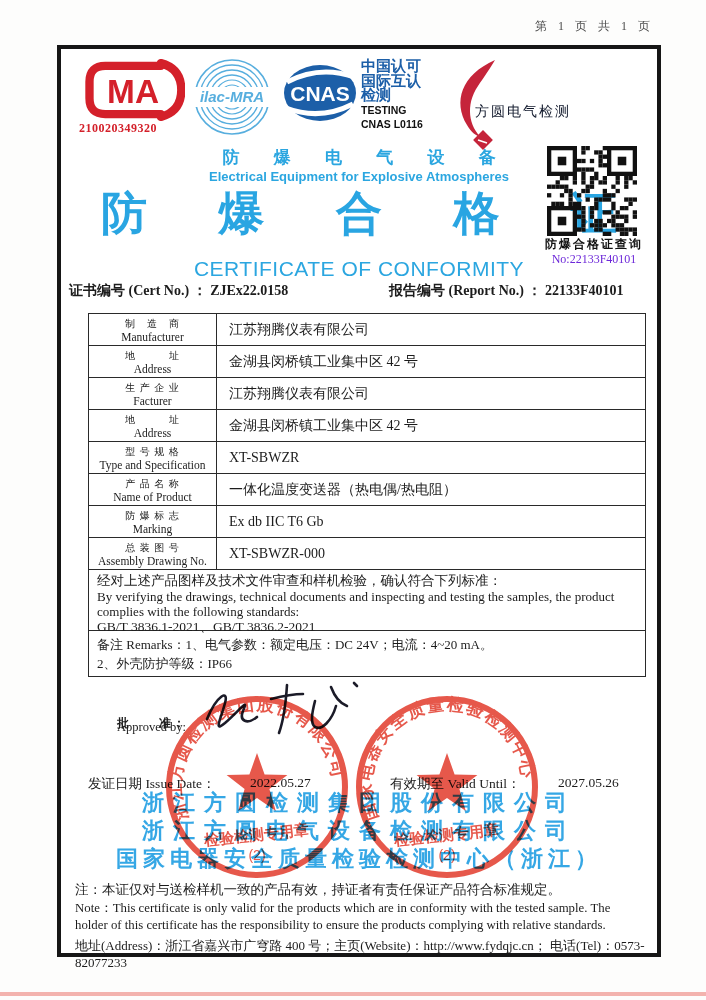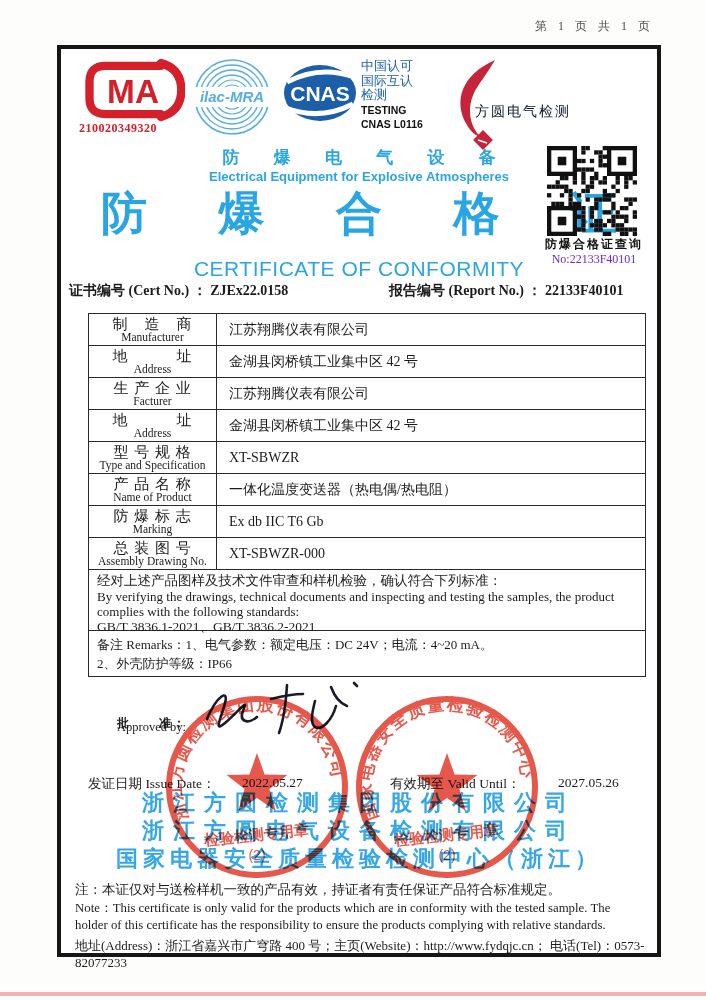--- a/index.html
+++ b/index.html
@@ -15,21 +15,21 @@
   .frame{left:57px;top:45px;width:604px;height:912px;box-sizing:border-box;
     border:4px solid #161616;background:#fff;}
   .frame > *{position:absolute;}
   
   .cma{left:22px;top:10px;}
   .cma-num{left:18px;top:72px;color:#d4202a;font-weight:bold;font-size:12px;
     font-family:Liberation Serif, serif;letter-spacing:.5px;}
   .ilac{left:131px;top:8px;}
   .cnas{left:221px;top:14px;}
   .cnas-side{left:300px;top:10px;line-height:14.5px;}
-  .cnas-side .cn{color:#1c5fa8;font-size:13px;font-weight:normal;display:block;}
+  .cnas-side .cn{color:#1c5fa8;font-size:15px;font-weight:bold;display:block;}
   .cnas-side .en{color:#111;font-size:10.5px;font-weight:bold;display:block;
     font-family:"Liberation Sans",sans-serif;line-height:13px;margin-top:1px;}
   .fy-logo{left:384px;top:8px;}
   .fy-text{left:414px;top:54px;font-size:14px;font-weight:normal;color:#0f172a;letter-spacing:2px;}
   
   .t-cn-small{left:0;top:97px;width:100%;text-align:center;color:#2ba6e0;
     font-size:17px;font-weight:bold;letter-spacing:15px;text-indent:15px;}
   .t-en-small{left:0;top:120px;width:100%;text-align:center;color:#2ba6e0;
     font-size:13px;font-weight:bold;font-family:"Liberation Sans",sans-serif;}
   .t-cn-large{left:0;top:134px;width:100%;text-align:center;color:#29a5e2;
@@ -44,36 +44,36 @@
   
   .cert-row{left:8px;top:233px;width:582px;font-size:14px;font-weight:600;}
   .cert-row .val{font-weight:600;}
   .cert-left{position:absolute;left:0;top:0;}
   .cert-right{position:absolute;left:304px;top:0;margin-left:16px;}
   
   .ptable{left:27px;top:264px;width:558px;border:1.6px solid #2a2a2a;box-sizing:border-box;background:#fff;}
   .prow{display:flex;border-bottom:1.4px solid #2a2a2a;height:31px;}
   .pcell-l{width:128px;border-right:1.4px solid #2a2a2a;display:flex;flex-direction:column;
     align-items:center;justify-content:center;box-sizing:border-box;}
-  .pcell-l .cn{font-size:15px;letter-spacing:1px;line-height:14px;}
+  .pcell-l .cn{font-size:10px;letter-spacing:1px;line-height:14px;}
   .pcell-l .en{font-size:11.5px;line-height:12px;}
   .pcell-v{flex:1;display:flex;align-items:center;padding-left:12px;font-size:14px;}
   .std-row{border-bottom:1.4px solid #2a2a2a;padding:3px 8px 2px 8px;box-sizing:border-box;height:61px;}
   .std-row .cn{font-size:13.5px;line-height:16px;}
   .std-row .en{font-size:13px;line-height:15px;}
   .rem-row{padding:4px 8px;box-sizing:border-box;height:45px;}
   .rem-row div{font-size:13px;line-height:19px;}
   
   .appr-cn{left:56px;top:650px;font-size:12px;font-weight:600;letter-spacing:2px;margin-top:16px;}
   .appr-en{left:56px;top:671px;font-size:12.5px;}
   .sig{left:130px;top:626px;}
   
   .date-row{left:27px;top:726px;width:558px;font-size:13.5px;}
   .d-il{position:absolute;left:0;top:0;}
-  .d-iv{position:absolute;left:142px;top:0;padding-left:12px;}
+  .d-iv{position:absolute;left:150px;top:0;padding-left:12px;}
   .d-vl{position:absolute;left:302px;top:0;}
   .d-vv{position:absolute;left:470px;top:0;}
   
   .companies{left:0;top:740px;width:100%;text-align:center;color:#35a7e5;font-weight:bold;}
   .comp-1{font-size:22px;letter-spacing:9px;line-height:28px;}
   .comp-2{font-size:22px;letter-spacing:9px;line-height:28px;}
   .comp-3{font-size:22px;letter-spacing:5px;line-height:28px;}
   
   .stamp{mix-blend-mode:multiply;opacity:.85;}
   .stamp1{left:101px;top:643px;}

